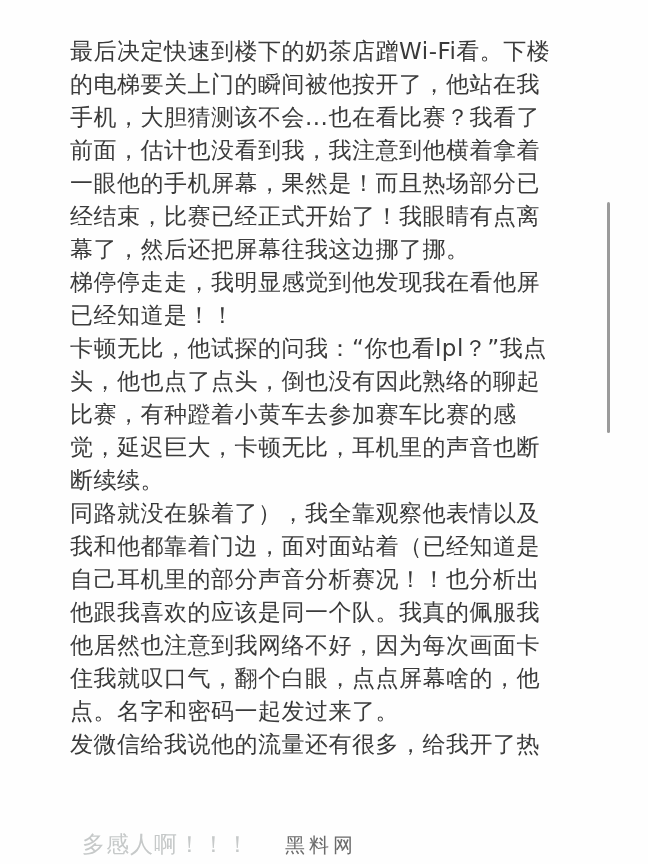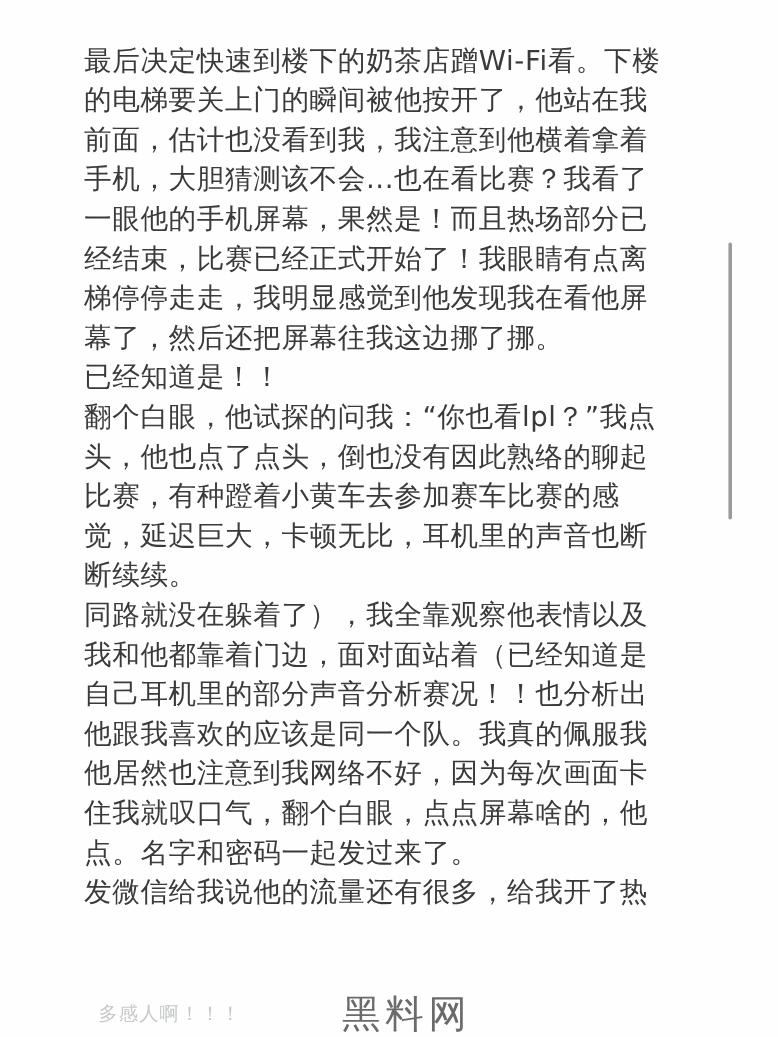--- a/index.html
+++ b/index.html
@@ -28,33 +28,33 @@
     height: 33px;
     color: #3a3a3a;
     white-space: pre;
     letter-spacing: 0.5px;
     font-weight: 400;
   }
   .faded-line {
     position: absolute;
     left: 82px;
     top: 828px;
-    font-size: 16px;
+    font-size: 23px;
     line-height: 33px;
     height: 33px;
     color: #c6c9c9;
     white-space: pre;
     letter-spacing: 1px;
     filter: blur(0.4px);
   }
   .site-watermark {
     position: absolute;
     left: 285px;
     top: 829px;
-    font-size: 32px;
+    font-size: 20px;
     line-height: 33px;
     color: #6b6b6b;
     letter-spacing: 4px;
     white-space: pre;
   }
   .corner-watermark {
     position: absolute;
     left: 498px;
     top: 840px;
     display: flex;
@@ -77,28 +77,28 @@
   }
 </style>
 </head>
 <body>
 
 <div class="page">
 
   <div class="text-block">
       <div class="text-line">最后决定快速到楼下的奶茶店蹭Wi-Fi看。下楼</div>
       <div class="text-line">的电梯要关上门的瞬间被他按开了，他站在我</div>
+      <div class="text-line">手机，大胆猜测该不会...也在看比赛？我看了</div>
       <div class="text-line">前面，估计也没看到我，我注意到他横着拿着</div>
-      <div class="text-line">手机，大胆猜测该不会...也在看比赛？我看了</div>
       <div class="text-line">一眼他的手机屏幕，果然是！而且热场部分已</div>
       <div class="text-line">经结束，比赛已经正式开始了！我眼睛有点离</div>
+      <div class="text-line">幕了，然后还把屏幕往我这边挪了挪。</div>
       <div class="text-line">梯停停走走，我明显感觉到他发现我在看他屏</div>
-      <div class="text-line">幕了，然后还把屏幕往我这边挪了挪。</div>
       <div class="text-line">已经知道是！！</div>
-      <div class="text-line">翻个白眼，他试探的问我：“你也看lpl？”我点</div>
+      <div class="text-line">卡顿无比，他试探的问我：“你也看lpl？”我点</div>
       <div class="text-line">头，他也点了点头，倒也没有因此熟络的聊起</div>
       <div class="text-line">比赛，有种蹬着小黄车去参加赛车比赛的感</div>
       <div class="text-line">觉，延迟巨大，卡顿无比，耳机里的声音也断</div>
       <div class="text-line">断续续。</div>
       <div class="text-line">同路就没在躲着了），我全靠观察他表情以及</div>
       <div class="text-line">我和他都靠着门边，面对面站着（已经知道是</div>
       <div class="text-line">自己耳机里的部分声音分析赛况！！也分析出</div>
       <div class="text-line">他跟我喜欢的应该是同一个队。我真的佩服我</div>
       <div class="text-line">他居然也注意到我网络不好，因为每次画面卡</div>
       <div class="text-line">住我就叹口气，翻个白眼，点点屏幕啥的，他</div>

